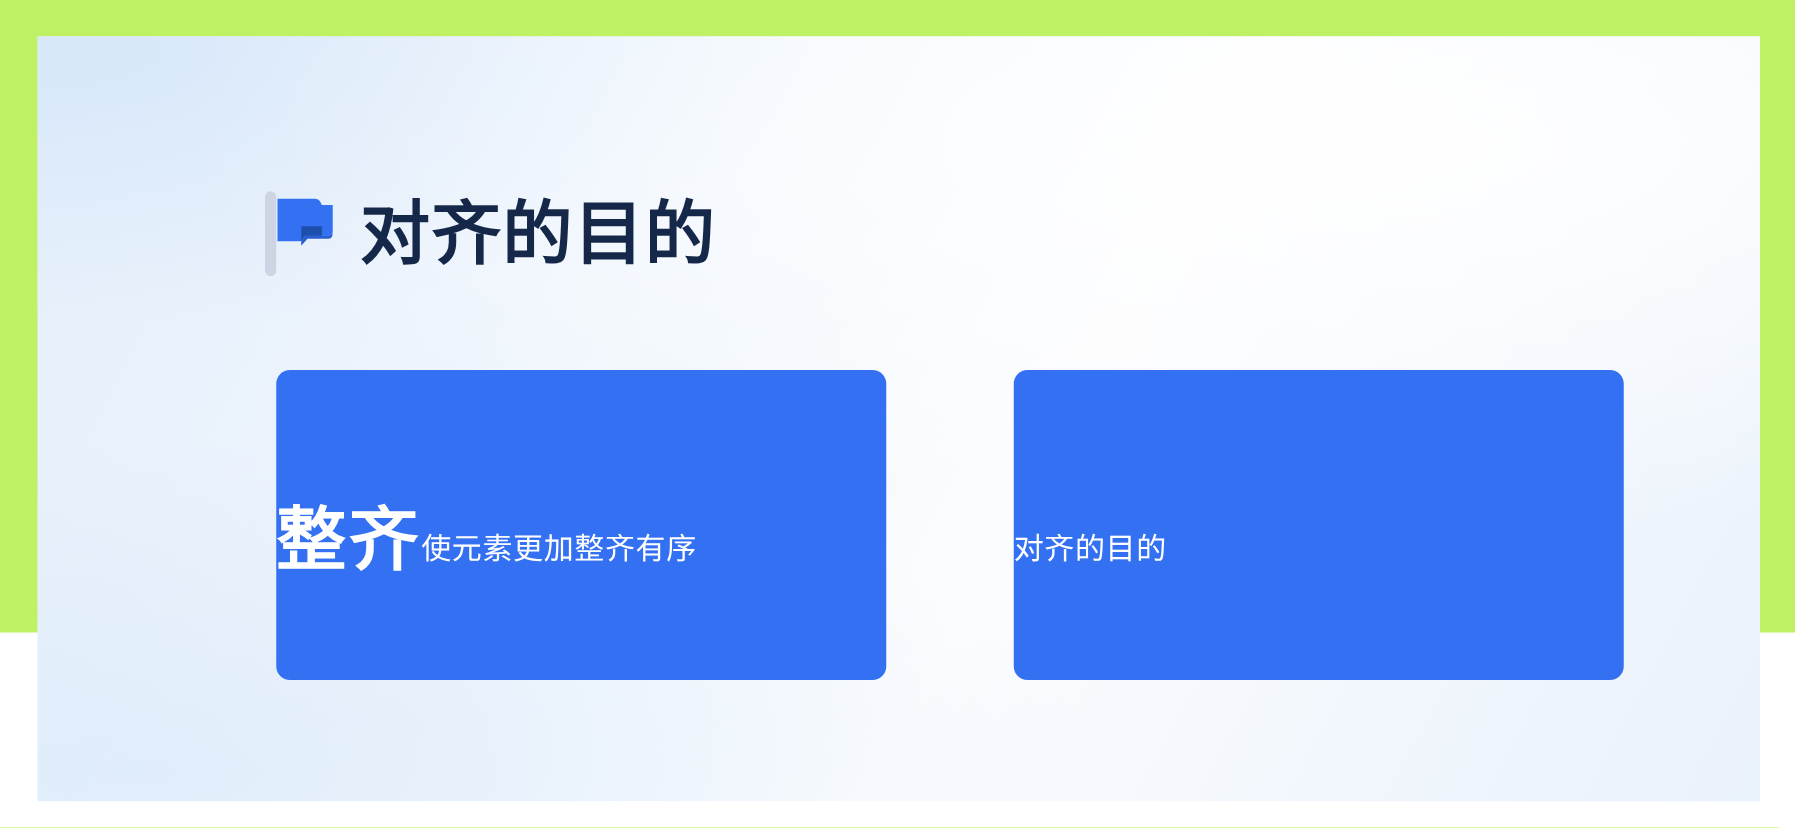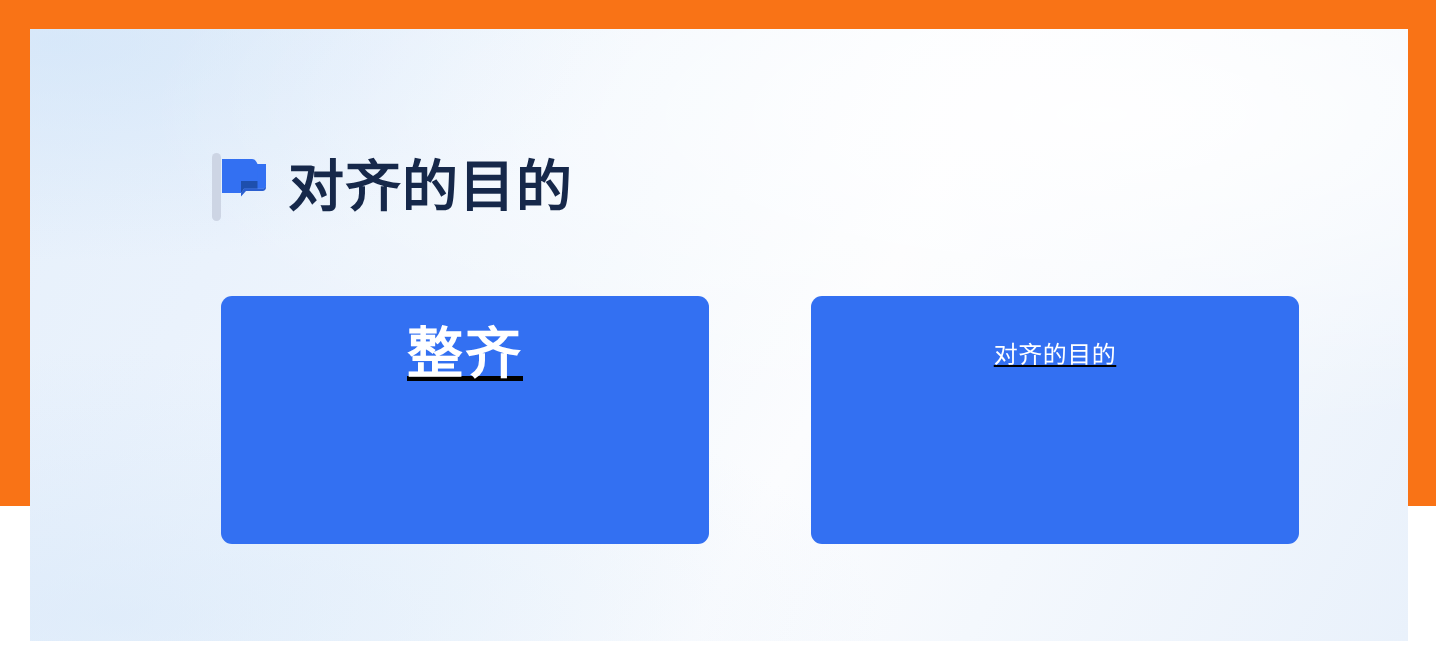--- a/index.html
+++ b/index.html
@@ -13,21 +13,21 @@
     font-family: "Liberation Sans", "DejaVu Sans", sans-serif;
     overflow: hidden;
   }
 
   .slide-frame {
     position: absolute;
     left: 0;
     top: 0;
     width: 1436px;
     height: 506px;
-    background: #f97316;
+    background: #bef264;
   }
 
   .slide-panel {
     position: absolute;
     left: 30px;
     top: 29px;
     width: 1378px;
     height: 612px;
     background:
       linear-gradient(118deg,
@@ -85,26 +85,25 @@
     display: flex;
     gap: 102px;
   }
 
   .card {
     width: 488px;
     height: 248px;
     background: #3370f2;
     border-radius: 11px;
     display: flex;
-    flex-direction: column;
+    flex-direction: row;
     align-items: center;
     justify-content: flex-start;
     box-sizing: border-box;
     padding-top: 24px;
-    text-decoration: underline;
   }
 
   .card-title {
     font-size: 56px;
     font-weight: 700;
     color: #ffffff;
     line-height: 1.22;
     letter-spacing: 2px;
     text-align: center;
   }
@@ -138,20 +137,23 @@
         <path d="M33 30 H49.5 L49.5 13 H58 V34 C58 36 56.5 37.5 54.5 37.5 H36 Z" fill="#3370f2"></path>
         <path d="M33 30 H49.5 V37.5 H36 L33 42 Z" fill="#1e4fad"></path>
       </svg>
       <div class="heading-text">对齐的目的</div>
     </div>
 
     <div class="card-row">
 
       <div class="card">
         <div class="card-title">整齐</div>
+        <div class="card-desc">
+          <span class="desc-line">使元素更加整齐有序</span>
+        </div>
       </div>
 
       <div class="card">
         <div class="card-desc">
           <span class="desc-line">对齐的目的</span>
         </div>
       </div>
 
     </div>
   </div>

